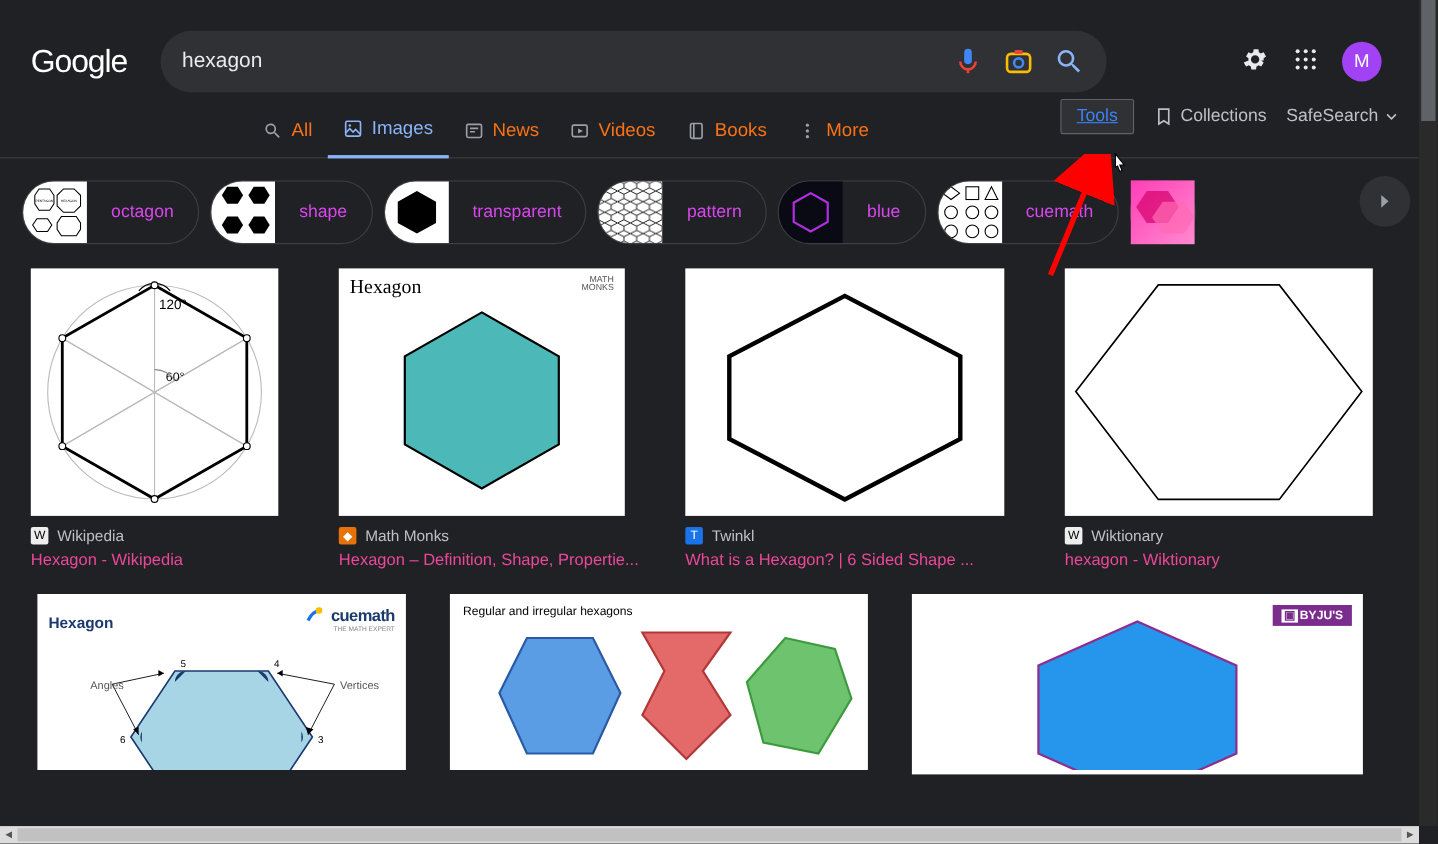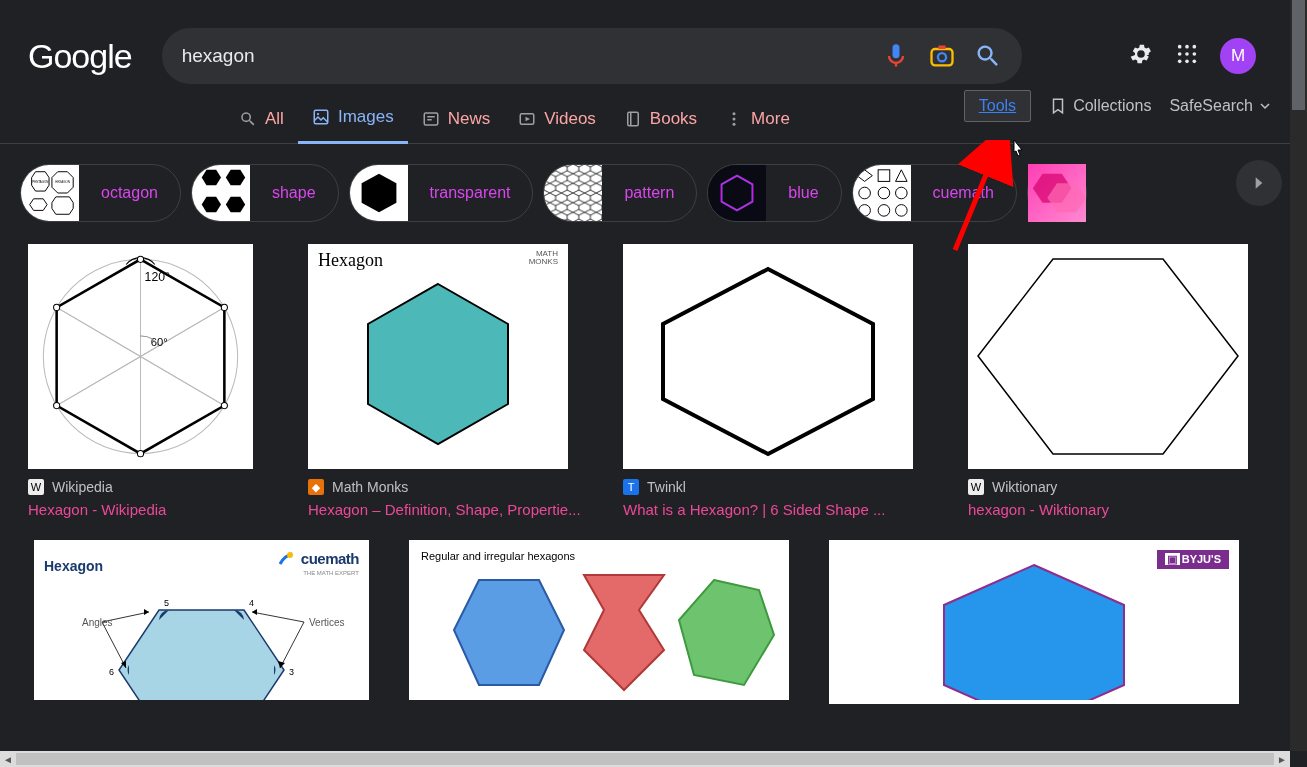--- a/index.html
+++ b/index.html
@@ -15,31 +15,31 @@
 .scrollbar-v { position: absolute; right: 0; top: 0; width: 17px; height: 751px; background: #2a2a2a; }
 .scrollbar-v .thumb { position: absolute; top: 0; left: 2px; width: 13px; height: 110px; background: #5f6368; }
 .scrollbar-h { position: absolute; bottom: 0; left: 0; right: 17px; height: 16px; background: #dcdcdc; }
 .scrollbar-h .arrow { position: absolute; top: 0; width: 16px; height: 16px; display:flex; align-items:center; justify-content:center; font-size:10px; color:#555;}
 .scrollbar-h .arrow.left { left: 0; }
 .scrollbar-h .arrow.right { right: 0; }
 .scrollbar-h .track { position:absolute; left:16px; right:16px; top:2px; height:12px; background:#c1c1c1;}
 .page { position:absolute; left:0; top:0; right:17px; bottom:16px; overflow:hidden; }
 
 .header { display:flex; align-items:center; padding: 28px 20px 0 28px; gap: 30px; }
-.logo { font-size: 34px; font-weight: 500; color:#fff; letter-spacing:-1px; }
+.logo { font-size: 29px; font-weight: 500; color:#fff; letter-spacing:-1px; }
 .searchbar { flex:0 0 auto; width: 860px; background:#303134; border-radius: 30px; height:56px; display:flex; align-items:center; padding: 0 20px; }
 .searchbar input { flex:1; background:transparent; border:none; color:#e8eaed; font-size:19px; outline:none; }
 .searchbar .icons { display:flex; gap:18px; align-items:center;}
 .searchbar .icon { width:28px; height:28px; display:flex; align-items:center; justify-content:center;}
 .header-right { margin-left:auto; display:flex; align-items:center; gap:22px; padding-right:14px;}
 .gear-icon svg, .apps-icon svg { fill:#e8eaed; }
 .avatar { width:36px; height:36px; border-radius:50%; background:#a142f4; display:flex; align-items:center; justify-content:center; color:#fff; font-size:17px;}
 
 .tabs-row { display:flex; align-items:center; padding: 24px 0 0 225px; border-bottom:1px solid #3c4043; height:60px; position:relative;}
-.tab { display:flex; align-items:center; gap:8px; padding: 0 14px 14px; color:#fca5a5; font-size:17px; cursor:pointer;}
+.tab { display:flex; align-items:center; gap:8px; padding: 0 14px 14px; color:#f97316; font-size:17px; cursor:pointer;}
 .tab.active { color:#8ab4f8; border-bottom:3px solid #8ab4f8; }
 .tab svg { width:18px; height:18px; fill:#9aa0a6; }
 .tab.active svg { fill:#8ab4f8; }
 .tabs-right { position:absolute; right:20px; top:6px; display:flex; align-items:center; gap:18px; font-size:16px; color:#bdc1c6;}
 .tools-btn { border:1px solid #5f6368; padding:6px 14px; border-radius:2px; background:#303134; color:#3b82f6; text-decoration:underline; text-decoration-style: solid;}
 .coll { display:flex; align-items:center; gap:6px;}
 .safesearch { display:flex; align-items:center; gap:7px;}
 
 .chips-row { display:flex; gap:10px; padding:20px 20px 0 20px; align-items:center; position:relative; }
 .chip { display:flex; align-items:center; background:#202124; border:1px solid #3c4043; border-radius:30px; overflow:hidden; height:58px;}

